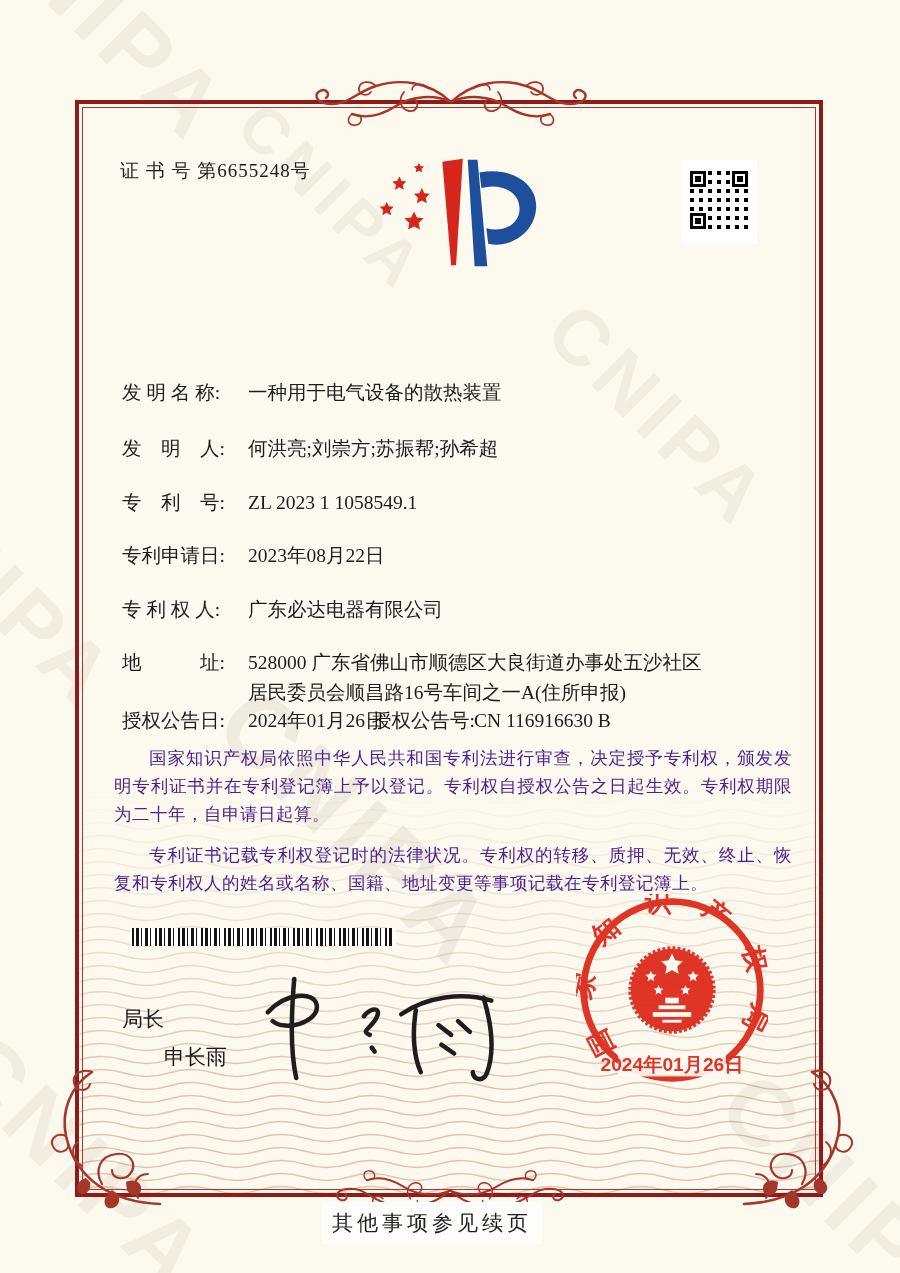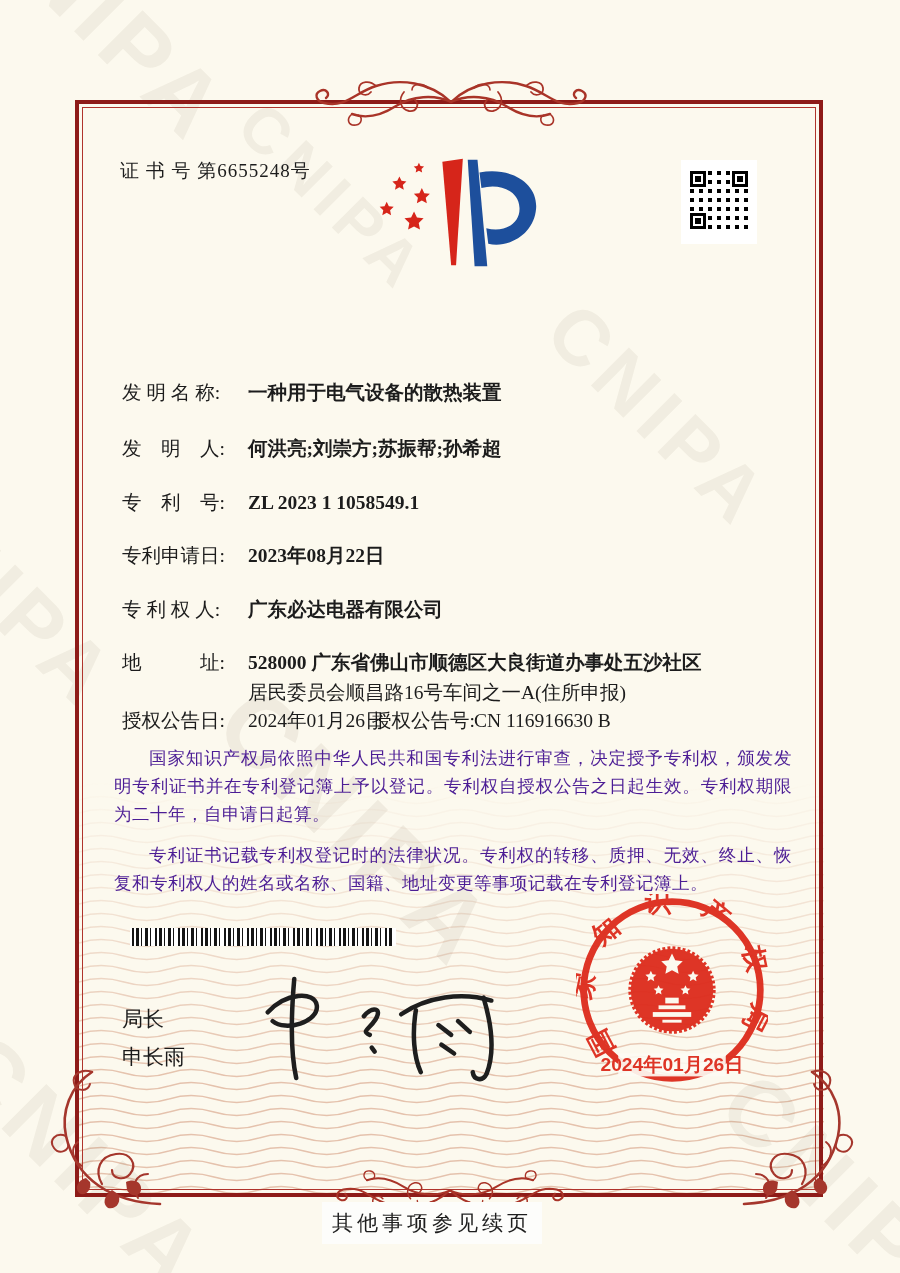--- a/index.html
+++ b/index.html
@@ -58,21 +58,21 @@
   .finder::after{content:"";position:absolute;left:2px;top:2px;width:6px;height:6px;background:#000;}
   .f-tl{left:0;top:0;} .f-tr{right:0;top:0;} .f-bl{left:0;bottom:0;}
   .doc-title{
     position:absolute;left:0;top:268px;width:900px;text-align:center;
     font-size:44px;font-weight:600;letter-spacing:20px;padding-left:20px;box-sizing:border-box;
     color:#111;
   }
   .rows{position:absolute;left:122px;top:0;width:680px;font-size:19.5px;}
   .row{position:absolute;left:0;width:680px;line-height:30px;}
   .row .lbl{display:inline-block;width:114px;}
-  .row .val{margin-left:12px;font-weight:bold;}
+  .row .val{margin-left:12px;}
   .addr2{position:absolute;left:126px;}
   .grant-row{position:absolute;left:0;width:690px;line-height:30px;}
   .grant-row .g{position:absolute;white-space:nowrap;}
   .paras{
     position:absolute;left:114px;top:744px;width:678px;
     font-size:17.5px;line-height:28px;text-align:justify;color:#4c1d95;
   }
   .paras p{margin:0 0 13px 0;text-indent:2em;letter-spacing:0.5px;}
   .barcode{
     position:absolute;left:130px;top:928px;width:266px;height:18px;background:#fff;
@@ -82,21 +82,21 @@
     background:repeating-linear-gradient(90deg,
       #141414 0 2px,#fff 2px 4px,#141414 4px 7px,#fff 7px 9px,
       #141414 9px 10px,#fff 10px 13px,#141414 13px 16px,#fff 16px 18px,
       #141414 18px 19px,#fff 19px 23px);
   }
   .signer{
     position:absolute;left:122px;font-family:"Liberation Sans","DejaVu Sans",sans-serif;
     font-weight:normal;font-size:21px;color:#1a1a1a;
   }
   .signer-title{top:1005px;}
-  .signer-name{top:1043px;}
+  .signer-name{top:1043px;margin-left:42px;}
   .signature{position:absolute;left:256px;top:972px;}
   .seal{position:absolute;left:576px;top:894px;opacity:0.95;}
   .page-no{
     position:absolute;left:0;top:1160px;width:900px;text-align:center;
     font-size:16.5px;letter-spacing:1px;color:#222;
   }
   .foot-note{
     position:absolute;left:322px;top:1202px;width:220px;height:42px;background:#fdfdfb;
     display:flex;align-items:center;justify-content:center;z-index:6;
     font-size:21px;letter-spacing:4px;color:#1e1e1e;

